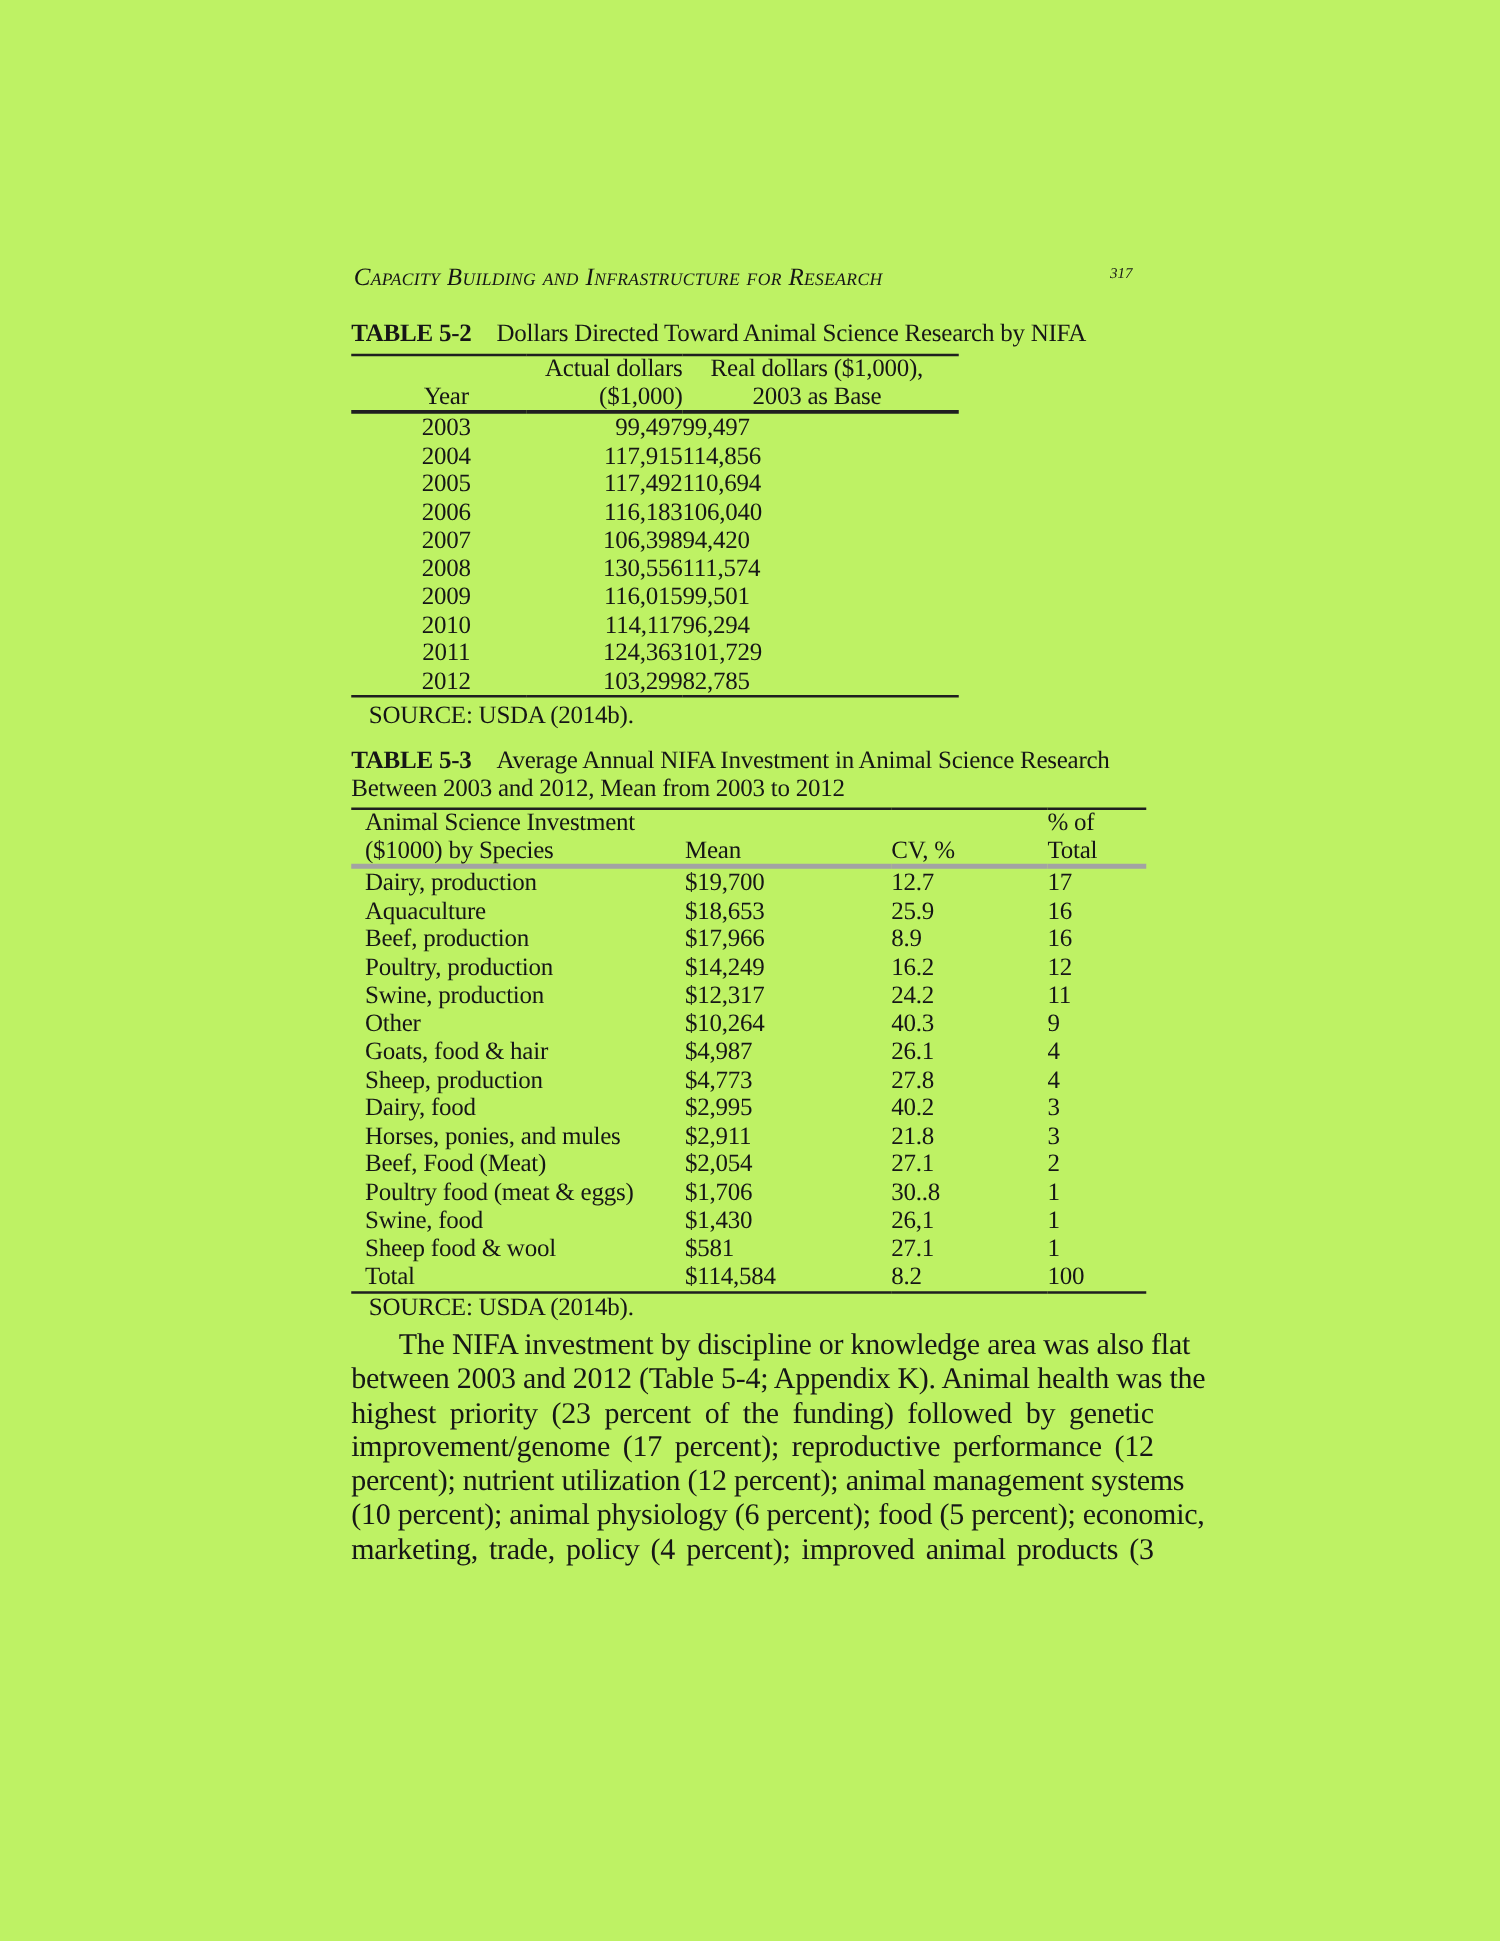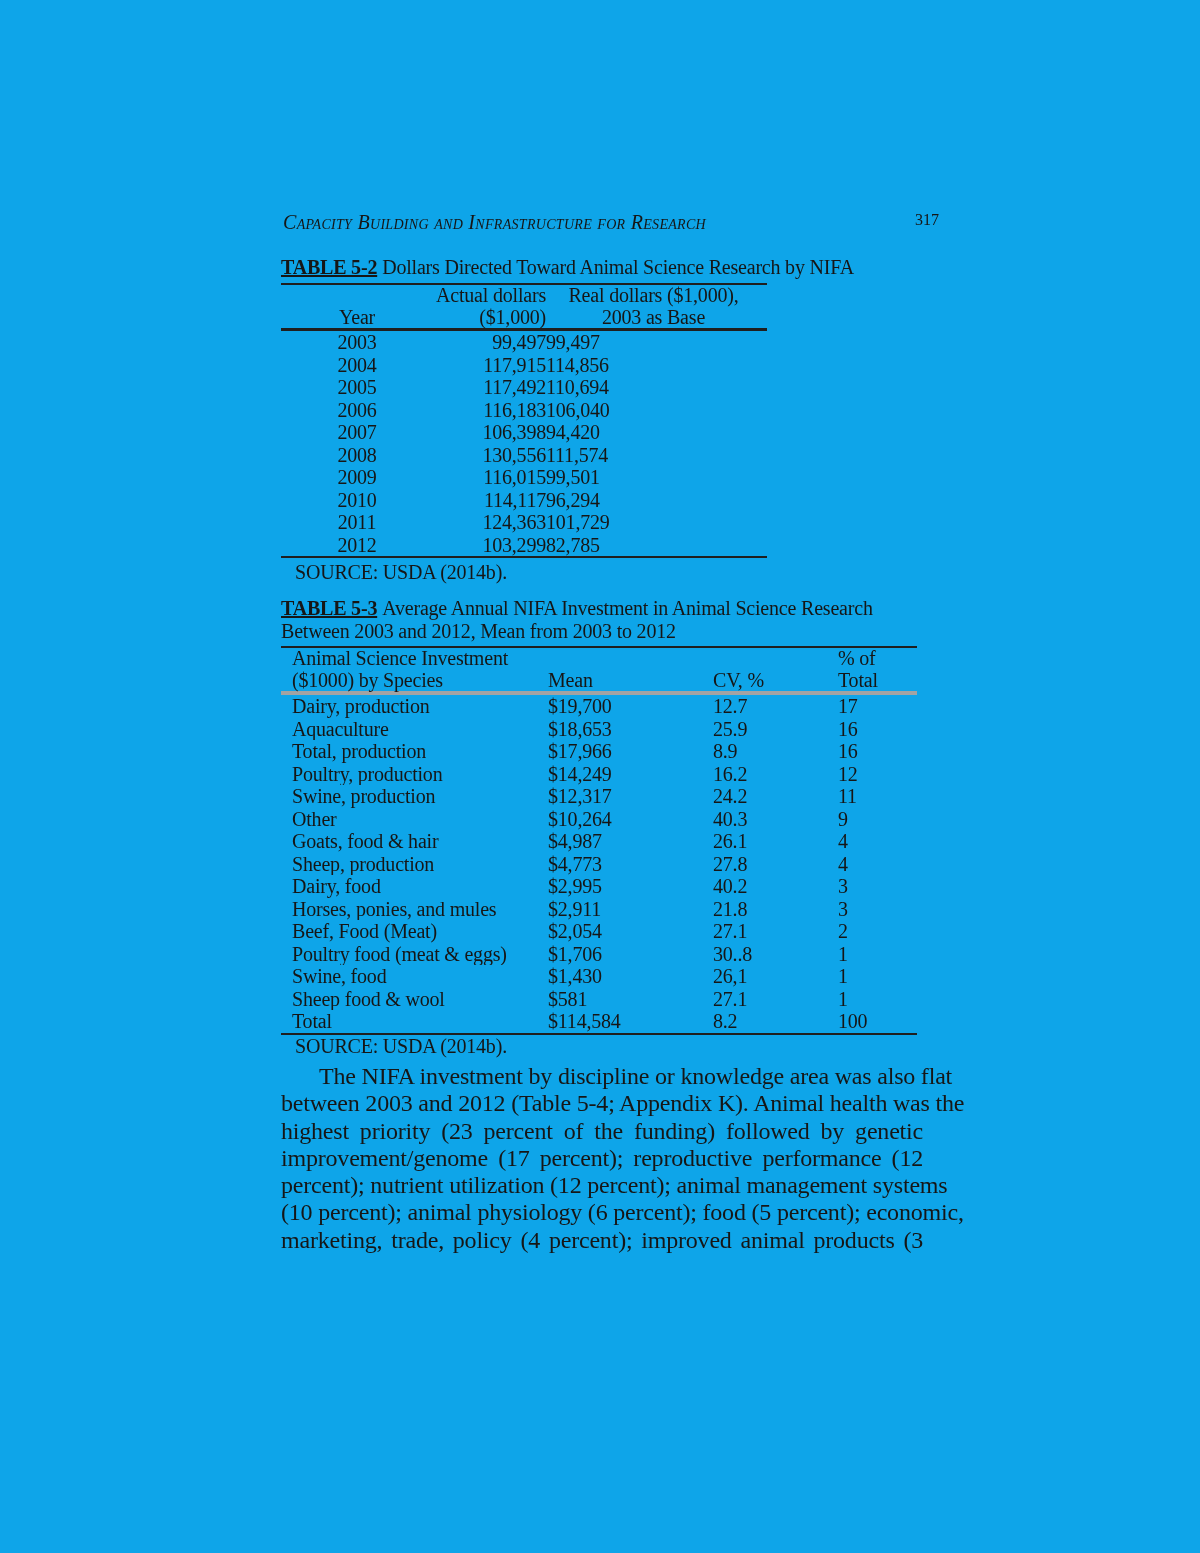--- a/index.html
+++ b/index.html
@@ -1,48 +1,49 @@
 <!DOCTYPE html>
 <html><head>
 <meta charset="utf-8">
 <style>
   * { margin: 0; padding: 0; box-sizing: border-box; }
   html, body { background: #ffffff; }
   .page {
     position: relative;
     width: 1200px;
     height: 1553px;
-    background: #0ea5e9;
+    background: #bef264;
     font-family: "Liberation Serif", "DejaVu Serif", serif;
     color: #161616;
     overflow: hidden;
     padding-left: 25px;
   }
   .running-head {
     position: absolute;
     left: 283px; top: 211px;
     font-size: 20px;
     font-style: italic;
     font-variant: small-caps;
     letter-spacing: 0.3px;
     white-space: nowrap;
   }
   .page-number {
     position: absolute;
-    left: 915px; top: 211px;
-    font-size: 16px;
+    left: 888px; top: 211px;
+    font-size: 12px;
+    font-style: italic;
   }
   .tbl-caption {
     position: absolute;
     left: 281px;
     font-size: 20px;
     letter-spacing: -0.2px;
     line-height: 22.5px;
   }
-  .tbl-caption .tbl-label { font-weight: bold; margin-right: 5px; text-decoration: underline; }
+  .tbl-caption .tbl-label { font-weight: bold; margin-right: 20px; }
   #t2-caption { top: 256px; width: 640px; white-space: nowrap; }
   #t3-caption { top: 597px; width: 642px; }
   table.tbl {
     position: absolute;
     left: 281px;
     border-collapse: collapse;
     table-layout: fixed;
     font-size: 20px;
     letter-spacing: -0.2px;
     border-top: 2px solid #1f1f1f;
@@ -212,21 +213,21 @@
           <td>12.7</td>
           <td>17</td>
         </tr>
         <tr>
           <td>Aquaculture</td>
           <td>$18,653</td>
           <td>25.9</td>
           <td>16</td>
         </tr>
         <tr>
-          <td>Total, production</td>
+          <td>Beef, production</td>
           <td>$17,966</td>
           <td>8.9</td>
           <td>16</td>
         </tr>
         <tr>
           <td>Poultry, production</td>
           <td>$14,249</td>
           <td>16.2</td>
           <td>12</td>
         </tr>

